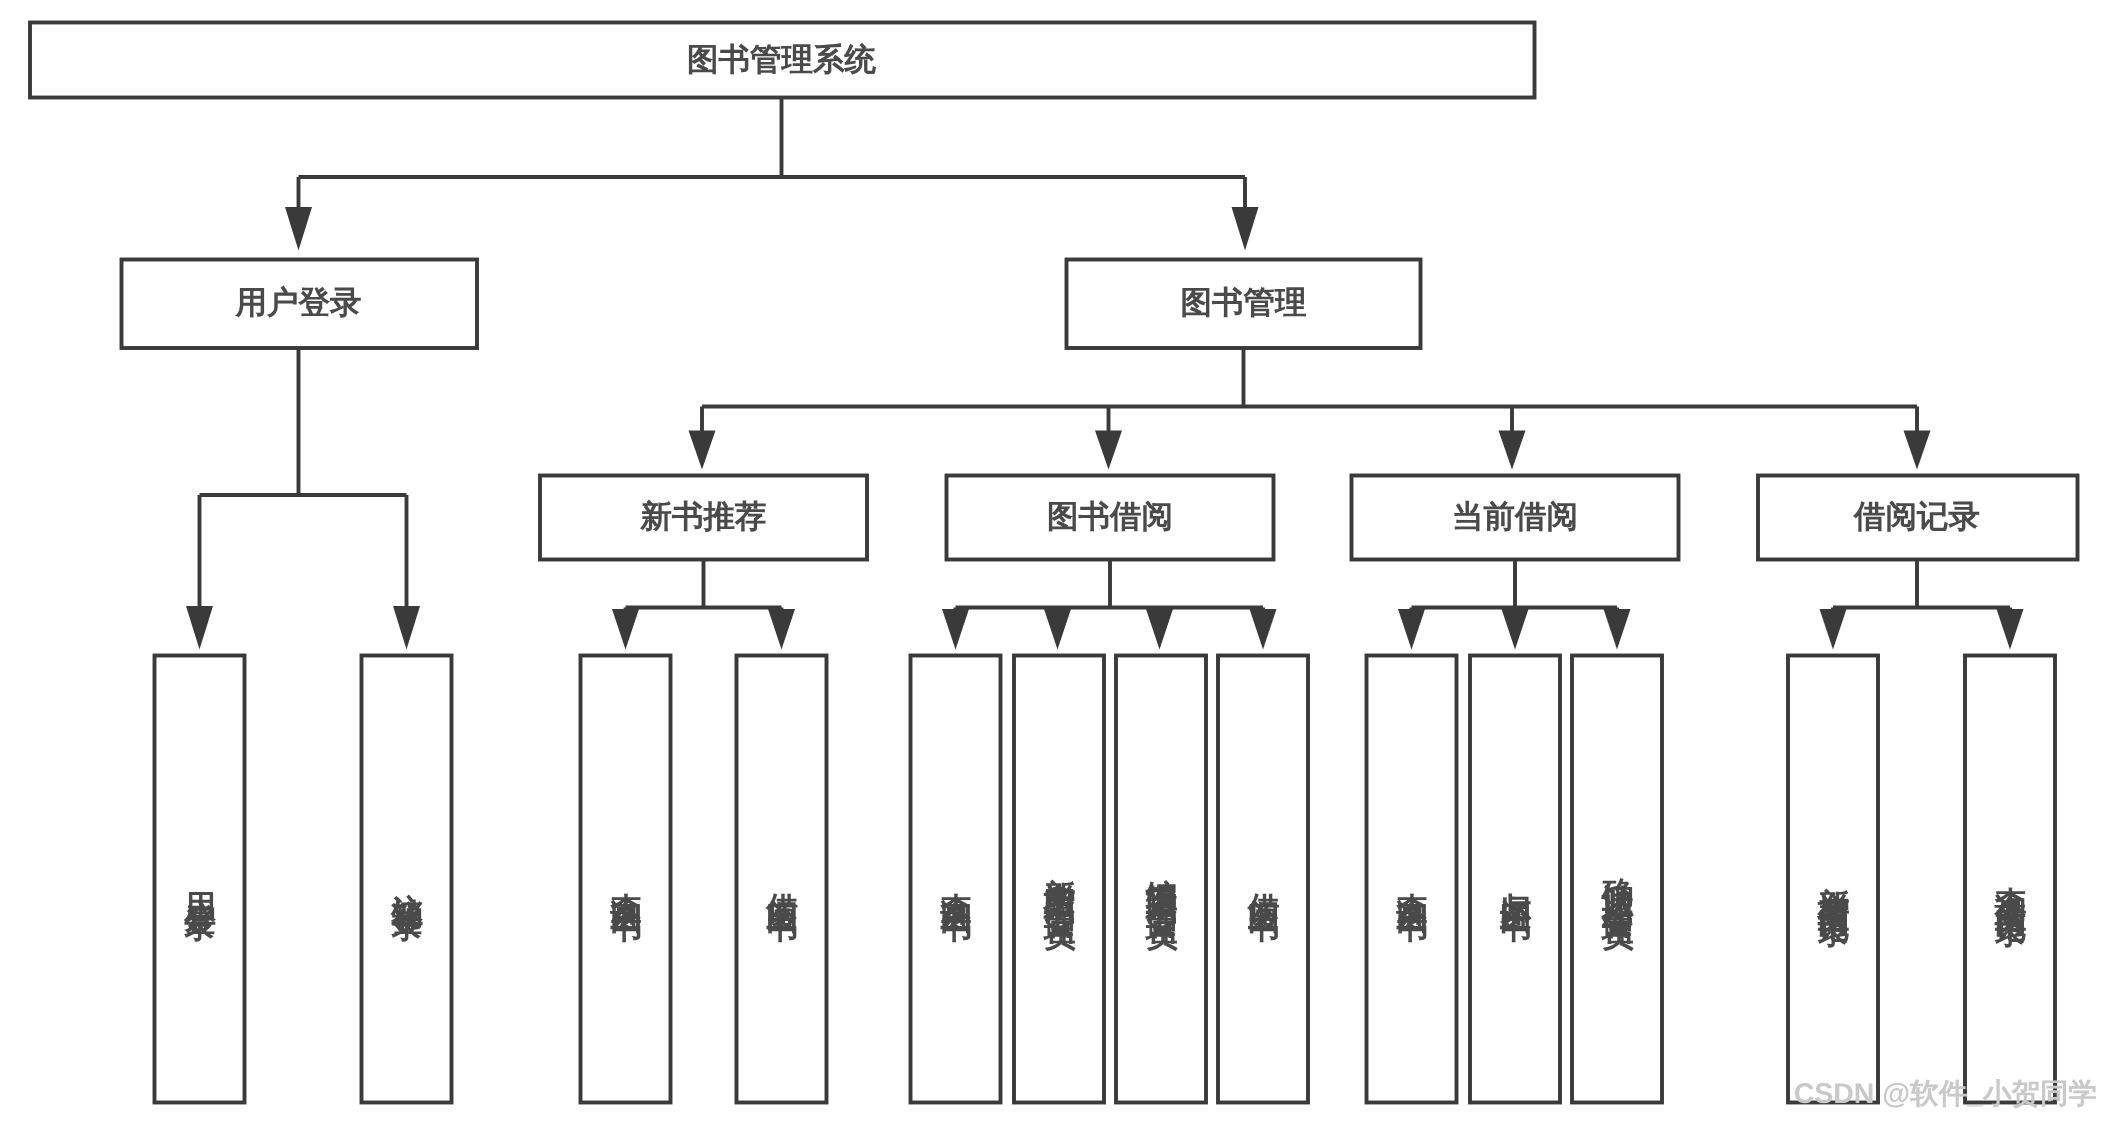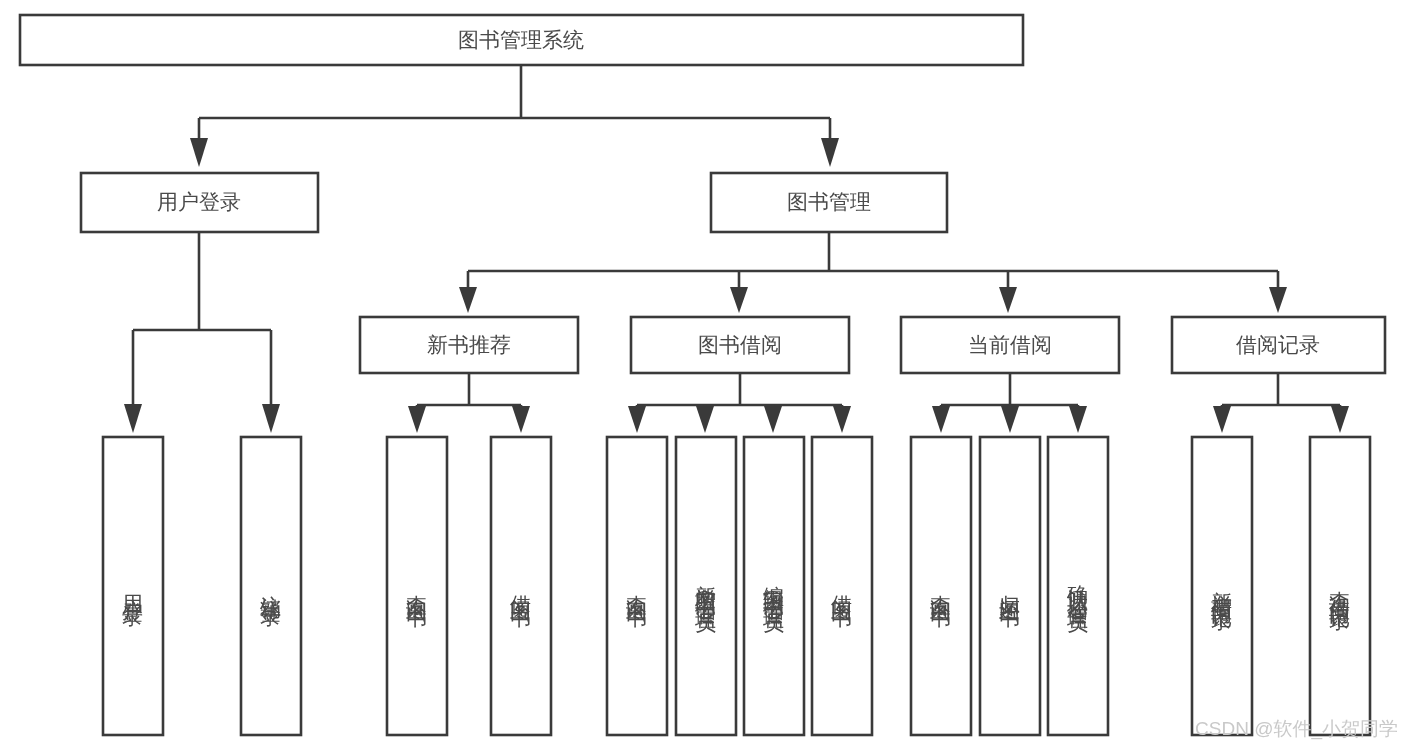--- a/index.html
+++ b/index.html
@@ -11,20 +11,21 @@
     width: 1405px;
     height: 747px;
     font-family: "Liberation Sans", "DejaVu Sans", sans-serif;
     overflow: hidden;
   }
   #diagram-root {
     position: relative;
     width: 1152px;
     height: 747px;
     background: #ffffff;
+    font-weight: bold;
   }
   svg.tree-canvas {
     position: absolute;
     left: 0;
     top: 0;
     width: 1405px;
     height: 747px;
     display: block;
   }
   .node-box {

